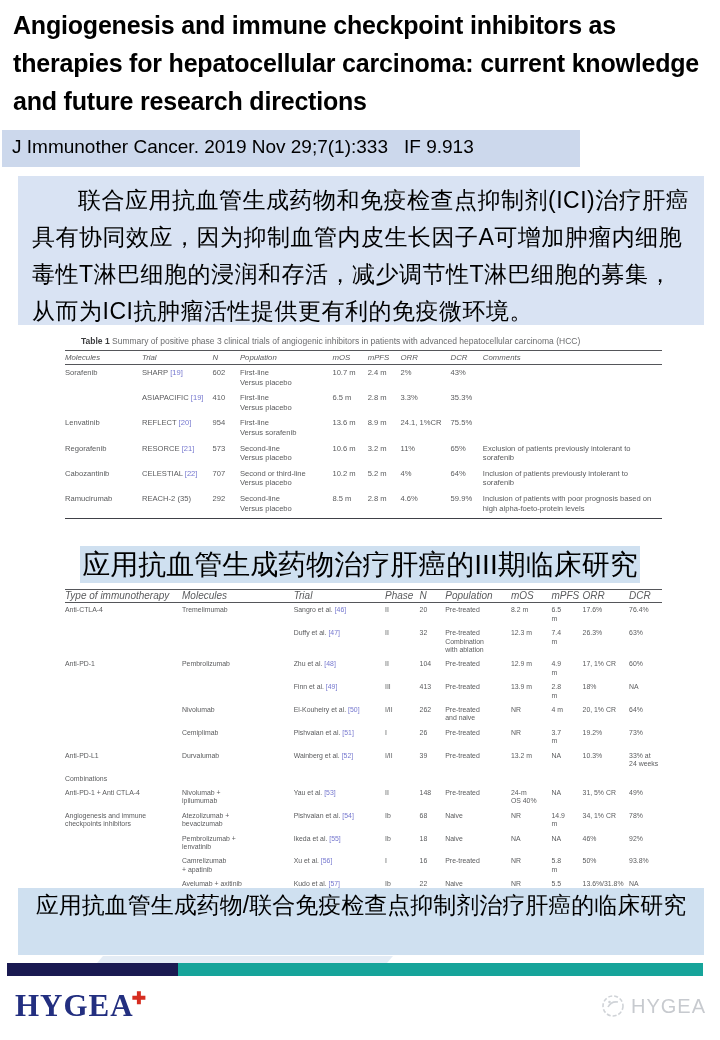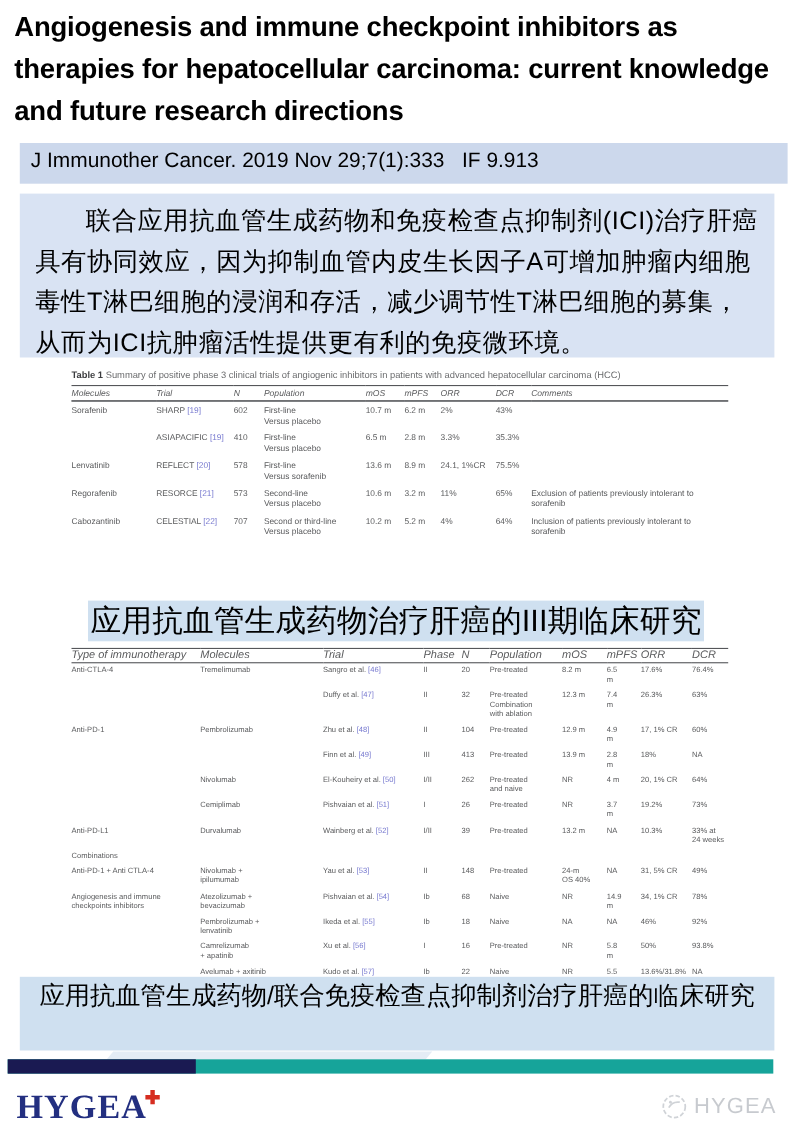--- a/index.html
+++ b/index.html
@@ -11,40 +11,40 @@
 
   
   .slide-title{
     left:13px;top:6px;width:694px;
     font-size:25px;font-weight:bold;color:#000;line-height:38px;
     letter-spacing:-0.2px;
   }
 
   
   .citation-bar{
-    left:18px;top:130px;width:698px;height:37px;
+    left:2px;top:130px;width:578px;height:37px;
     background:var(--citation_bg,#ccd8ec);
   }
   .citation-journal{position:absolute;left:10px;top:6px;font-size:19px;color:#000;}
   .citation-if{position:absolute;left:402px;top:6px;font-size:19px;color:#000;}
 
   
   .summary-block{
     left:18px;top:176px;width:686px;height:149px;
     background:var(--block_bg,#d9e3f3);
   }
   .summary-text{
     margin:6px 12px 0 14px;font-size:23px;line-height:37px;color:#000;
     text-indent:2em;letter-spacing:0.5px;
   }
 
   
   .paper{color:#5a5b5d;}
   .paper-caption{font-size:8.5px;line-height:10.5px;color:#6b6c6e;margin-bottom:3px;}
-  .paper-caption b{color:#3c3d3f;}
+  .paper-caption b{color:#3c3d3f;margin-left:16px;}
   table.paper-tbl{border-collapse:collapse;table-layout:fixed;width:100%;}
   table.paper-tbl th{
     font-style:italic;font-weight:normal;text-align:left;
     border-top:1.2px solid #55565a;border-bottom:1.2px solid #55565a;
     padding:2px 2px 2px 0;
   }
   table.paper-tbl td{vertical-align:top;padding:3px 3px 3px 0;}
   table.paper-tbl tr.last-row td{border-bottom:1.6px solid #404147;padding-bottom:5px;}
   .t1-wrap{left:65px;top:336px;width:597px;}
   .t1-wrap table{font-size:7.6px;line-height:9.6px;}
@@ -126,40 +126,40 @@
           <th>Comments</th>
         </tr>
       </thead>
       <tbody>
         <tr>
           <td>Sorafenib</td>
           <td>SHARP <span class="ref">[19]</span></td>
           <td>602</td>
           <td>First-line<br>Versus placebo</td>
           <td>10.7 m</td>
-          <td>6.2 m</td>
+          <td>2.4 m</td>
           <td>2%</td>
           <td>43%</td>
           <td></td>
         </tr>
         <tr>
           <td></td>
           <td>ASIAPACIFIC <span class="ref">[19]</span></td>
           <td>410</td>
           <td>First-line<br>Versus placebo</td>
           <td>6.5 m</td>
           <td>2.8 m</td>
           <td>3.3%</td>
           <td>35.3%</td>
           <td></td>
         </tr>
         <tr>
           <td>Lenvatinib</td>
           <td>REFLECT <span class="ref">[20]</span></td>
-          <td>578</td>
+          <td>954</td>
           <td>First-line<br>Versus sorafenib</td>
           <td>13.6 m</td>
           <td>8.9 m</td>
           <td>24.1, 1%CR</td>
           <td>75.5%</td>
           <td></td>
         </tr>
         <tr>
           <td>Regorafenib</td>
           <td>RESORCE <span class="ref">[21]</span></td>
@@ -174,20 +174,31 @@
         <tr>
           <td>Cabozantinib</td>
           <td>CELESTIAL <span class="ref">[22]</span></td>
           <td>707</td>
           <td>Second or third-line<br>Versus placebo</td>
           <td>10.2 m</td>
           <td>5.2 m</td>
           <td>4%</td>
           <td>64%</td>
           <td>Inclusion of patients previously intolerant to sorafenib</td>
+        </tr>
+        <tr class="last-row">
+          <td>Ramucirumab</td>
+          <td>REACH-2 (35)</td>
+          <td>292</td>
+          <td>Second-line<br>Versus placebo</td>
+          <td>8.5 m</td>
+          <td>2.8 m</td>
+          <td>4.6%</td>
+          <td>59.9%</td>
+          <td>Inclusion of patients with poor prognosis based on high alpha-foeto-protein levels</td>
         </tr>
       </tbody>
     </table>
 </div>
 
 <div class="abs caption-bar caption-1">应用抗血管生成药物治疗肝癌的III期临床研究</div>
 
 <div class="abs paper t3-wrap">
   <table class="paper-tbl" id="tbl3">
       <colgroup>

